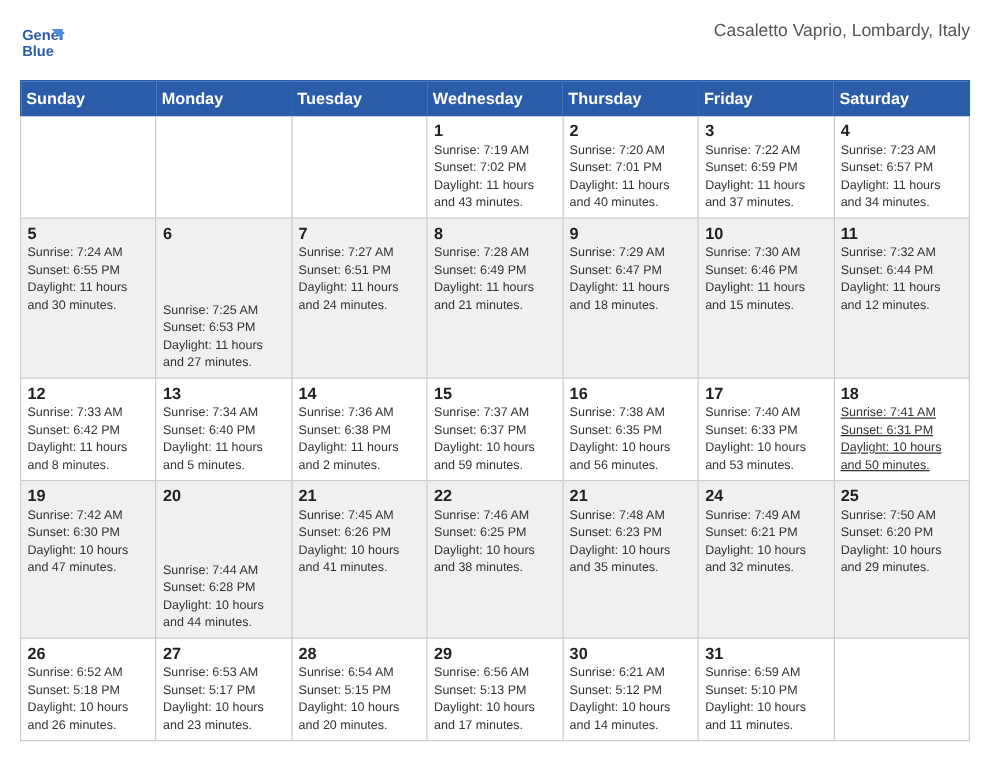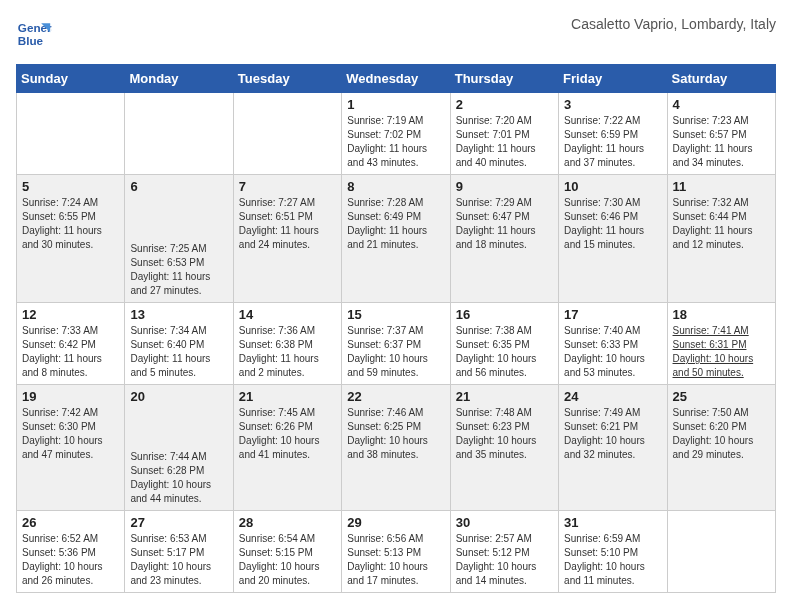--- a/index.html
+++ b/index.html
@@ -297,21 +297,21 @@
           <div class="day-info" style="white-space: pre-line;">Sunrise: 7:50 AM
 Sunset: 6:20 PM
 Daylight: 10 hours
 and 29 minutes.</div>
         </td>
       </tr>
       <tr>
         <td>
           <div class="day-number">26</div>
           <div class="day-info" style="white-space: pre-line;">Sunrise: 6:52 AM
-Sunset: 5:36 PM
+Sunset: 5:18 PM
 Daylight: 10 hours
 and 26 minutes.</div>
         </td>
         <td>
           <div class="day-number">27</div>
           <div class="day-info" style="white-space: pre-line;">Sunrise: 6:53 AM
 Sunset: 5:17 PM
 Daylight: 10 hours
 and 23 minutes.</div>
         </td>
@@ -324,21 +324,21 @@
         </td>
         <td>
           <div class="day-number">29</div>
           <div class="day-info" style="white-space: pre-line;">Sunrise: 6:56 AM
 Sunset: 5:13 PM
 Daylight: 10 hours
 and 17 minutes.</div>
         </td>
         <td>
           <div class="day-number">30</div>
-          <div class="day-info" style="white-space: pre-line;">Sunrise: 2:57 AM
+          <div class="day-info" style="white-space: pre-line;">Sunrise: 6:21 AM
 Sunset: 5:12 PM
 Daylight: 10 hours
 and 14 minutes.</div>
         </td>
         <td>
           <div class="day-number">31</div>
           <div class="day-info" style="white-space: pre-line;">Sunrise: 6:59 AM
 Sunset: 5:10 PM
 Daylight: 10 hours
 and 11 minutes.</div>

